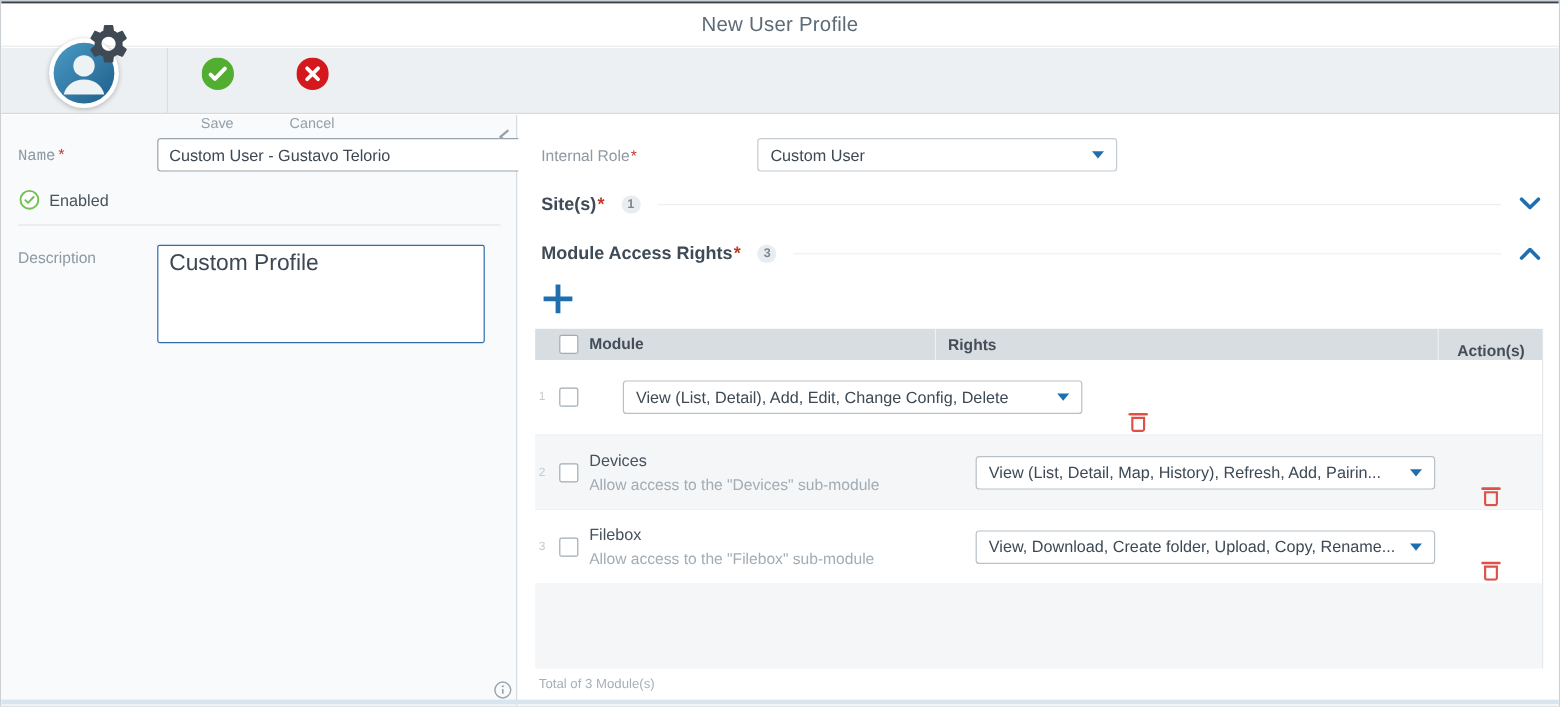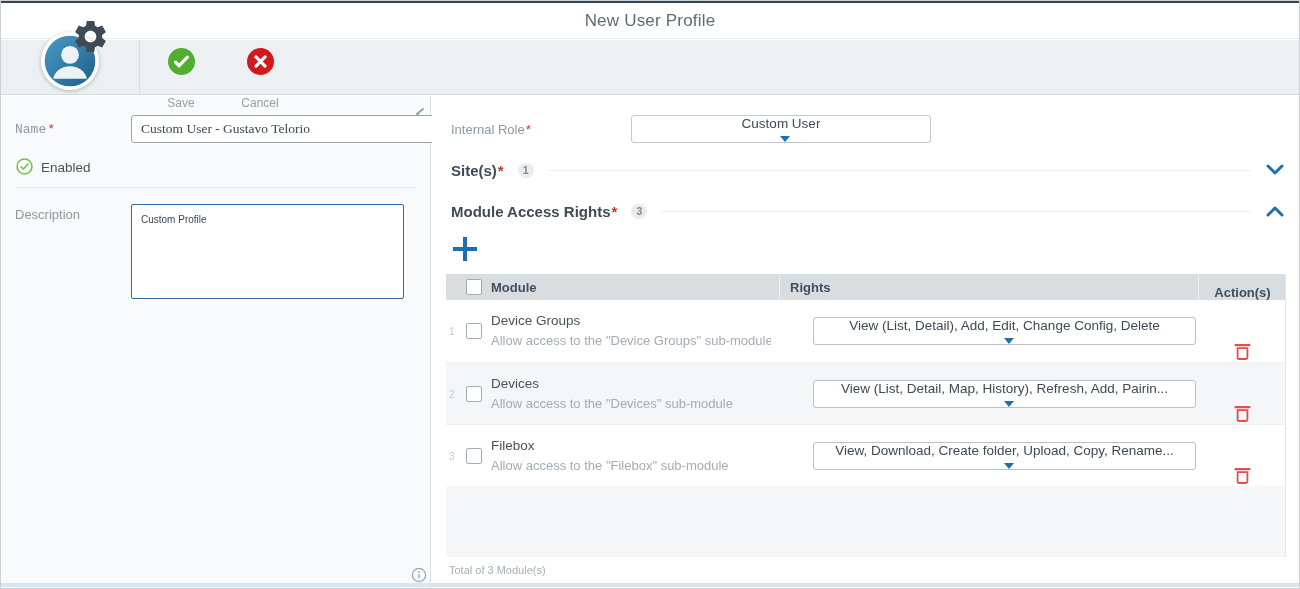--- a/index.html
+++ b/index.html
@@ -38,39 +38,39 @@
     position:absolute; left:0; top:95px; width:430px; height:494px;
     background:#f8fafb; border-right:1px solid #d7dce0;
   }
   .right-panel { position:absolute; left:431px; top:95px; width:869px; height:494px; background:#fff; }
   
   .fld-label { position:absolute; font-size:13px; color:#8d99a3; }
   .req { color:#c0392b; margin-left:1px; }
   .name-input {
     position:absolute; left:130px; top:19px; width:314px; height:28px;
     border:1px solid #99a4ac; border-radius:3px; background:#fff;
-    padding:0 9px; font-size:13.5px; color:#3c4854; font-family:Liberation Serif, serif; outline:none;
+    padding:0 9px; font-size:13.5px; color:#3c4854; font-family:Liberation Sans, sans-serif; outline:none;
   }
   .enabled-row { position:absolute; left:15px; top:62px; display:flex; align-items:flex-end; gap:8px; cursor:pointer; }
   .enabled-row span { font-size:13.5px; color:#47525c; }
   .lp-divider { position:absolute; left:14px; top:91px; width:402px; height:1px; background:#e2e6e9; }
   .desc-textarea {
-    position:absolute; left:130px; top:108px; width:273px; height:95px;
+    position:absolute; left:130px; top:108px; width:273px; height:82px;
     border:1px solid #2f6da8; border-radius:2px; background:#fff; resize:none;
-    padding:6px 9px; font-size:10px; color:#3c4854; font-family:inherit; outline:none; line-height:18px;
+    padding:6px 9px; font-size:19px; color:#3c4854; font-family:inherit; outline:none; line-height:18px;
   }
   .collapse-chevron { position:absolute; left:412px; top:10px; width:14px; height:16px; cursor:pointer; }
   .info-icon { position:absolute; left:410px; top:471px; width:16px; height:16px; cursor:pointer; }
   
   .rp-label { position:absolute; left:19px; top:26px; font-size:13px; color:#8d99a3; }
   .role-select { position:absolute; left:199px; top:19px; width:300px; height:28px; }
   .fselect {
     display:flex; align-items:center; justify-content:space-between;
     border:1px solid #c3cbd1; border-radius:3px; background:#fff;
-    padding:0 10px; height:100%; cursor:pointer; min-width:0;flex-direction:column;
+    padding:0 10px; height:100%; cursor:pointer; min-width:0;
   }
   .fselect .sel-text { font-size:13.5px; color:#3d4954; white-space:nowrap; overflow:hidden; }
   .caret { flex:0 0 auto; width:0; height:0; margin-left:8px;
     border-left:5px solid transparent; border-right:5px solid transparent; border-top:6px solid #1f6fb0; }
   .section-header { position:absolute; left:19px; right:16px; height:22px; display:flex; align-items:center; }
   #sites-header { top:63px; }
   #modules-header { top:104px; }
   .sec-title { font-size:15px; font-weight:600; color:#3e4a56; white-space:nowrap; }
   .count-badge {
     margin-left:14px; min-width:16px; height:15px; padding:0 4px; border-radius:8px;
@@ -251,26 +251,20 @@
         <div class="cell-actions">
           <span class="gh-text">Action(s)</span>
         </div>
       </div>
 
       <div class="grid-row">
         <div class="cell-sel">
           <span class="row-num">1</span>
           <div class="cbox"></div>
         </div>
-        <div class="cell-module">
-            <div class="mod-pad">
-          <div class="mod-name">Device Groups</div>
-          <div class="mod-desc">Allow access to the "Device Groups" sub-module</div>
-        </div>
-          </div>
         <div class="cell-rights">
           <div class="rights-select">
             <div class="fselect">
               <span class="sel-text">View (List, Detail), Add, Edit, Change Config, Delete</span>
               <span class="caret"></span>
             </div>
           </div>
         </div>
         <div class="cell-actions">
           <button class="trash-btn">

